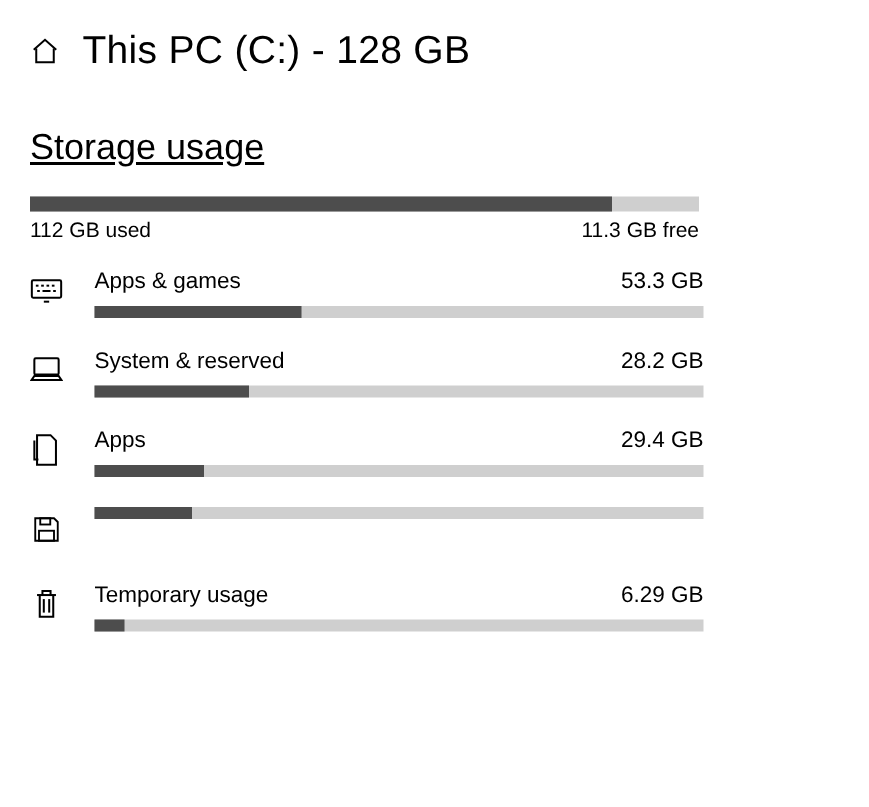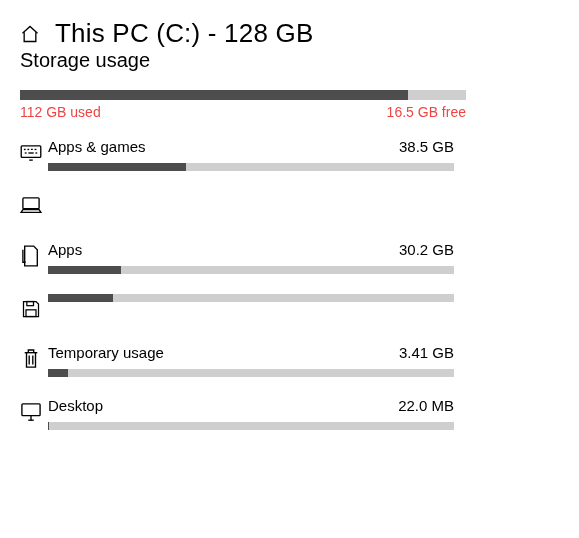--- a/index.html
+++ b/index.html
@@ -23,52 +23,54 @@
   .home-icon svg {
     display: block;
   }
   .page-title {
     font-size: 26px;
     font-weight: 350;
     letter-spacing: 0.2px;
     text-align: right;
   }
   .section-heading {
-    font-size: 20px;
+    margin-top: 36px;
+    font-size: 24px;
     font-weight: 400;
+    text-decoration: underline;
   }
   .overview-bar-wrap {
     margin-top: 18px;
     width: 446px;
   }
   .overview-bar {
     position: relative;
     height: 10px;
     background: #cfcfcf;
   }
   .overview-bar-fill {
     position: absolute;
     top: 0; left: 0; bottom: 0;
     background: #4d4d4d;
   }
   .overview-labels {
     display: flex;
     justify-content: space-between;
     font-size: 14px;
-    color: #ef4444;
+    color: #000000;
     margin-top: 4px;
     width: 446px;
   }
   .categories {
     margin-top: 18px;
   }
   .cat-row {
     display: flex;
     align-items: flex-start;
-    gap: 6px;
+    gap: 21px;
     margin-bottom: 20px;
     cursor: pointer;
   }
   .cat-icon {
     width: 22px;
     height: 30px;
     display: flex;
     align-items: center;
     justify-content: center;
   }
@@ -114,67 +116,76 @@
 
   <div class="section-heading">Storage usage</div>
 
   <div class="overview-bar-wrap">
     <div class="overview-bar">
       <div class="overview-bar-fill" style="width: 87.1%;"></div>
     </div>
   </div>
   <div class="overview-labels">
     <span>112 GB used</span>
-    <span>16.5 GB free</span>
+    <span>11.3 GB free</span>
   </div>
 
   <div class="categories" id="categories">
       <div class="cat-row">
         <div class="cat-icon">
           <svg width="22" height="16" viewBox="0 0 24 18" fill="none" stroke="#000" stroke-width="1.5">
             <rect x="1" y="1" width="22" height="13" rx="1"></rect>
             <line x1="4" y1="5" x2="6" y2="5"></line>
             <line x1="8" y1="5" x2="10" y2="5"></line>
             <line x1="12" y1="5" x2="14" y2="5"></line>
             <line x1="16" y1="5" x2="18" y2="5"></line>
             <line x1="5" y1="9" x2="7" y2="9"></line>
             <line x1="9" y1="9" x2="15" y2="9"></line>
             <line x1="17" y1="9" x2="19" y2="9"></line>
             <line x1="10" y1="17" x2="14" y2="17"></line>
           </svg>
         </div>
         <div class="cat-body">
           <div class="cat-labels">
             <span>Apps &amp; games</span>
-            <span>38.5 GB</span>
+            <span>53.3 GB</span>
           </div>
           <div class="cat-bar">
             <div class="cat-bar-fill" style="width: 34%;"></div>
           </div>
         </div>
       </div>
       <div class="cat-row">
         <div class="cat-icon">
           <svg width="22" height="18" viewBox="0 0 24 20" fill="none" stroke="#000" stroke-width="1.5">
             <rect x="3" y="1" width="18" height="12" rx="1"></rect>
             <path d="M1 17 H23 L21 14 H3 Z"></path>
           </svg>
         </div>
+        <div class="cat-body">
+          <div class="cat-labels">
+            <span>System &amp; reserved</span>
+            <span>28.2 GB</span>
+          </div>
+          <div class="cat-bar">
+            <div class="cat-bar-fill" style="width: 25.3%;"></div>
+          </div>
+        </div>
       </div>
       <div class="cat-row">
         <div class="cat-icon">
           <svg width="18" height="22" viewBox="0 0 20 24" fill="none" stroke="#000" stroke-width="1.5">
             <path d="M3 1 H13 L17 5 V23 H3 Z"></path>
             <path d="M4 19 H1 V5"></path>
           </svg>
         </div>
         <div class="cat-body">
           <div class="cat-labels">
             <span>Apps</span>
-            <span>30.2 GB</span>
+            <span>29.4 GB</span>
           </div>
           <div class="cat-bar">
             <div class="cat-bar-fill" style="width: 18%;"></div>
           </div>
         </div>
       </div>
       <div class="cat-row">
         <div class="cat-icon">
           <svg width="20" height="20" viewBox="0 0 24 24" fill="none" stroke="#000" stroke-width="1.5">
             <path d="M3 3 H18 L21 6 V21 H3 Z"></path>
@@ -194,40 +205,22 @@
             <path d="M3 5 H17"></path>
             <path d="M5 5 V21 H15 V5"></path>
             <path d="M8 8 V18"></path>
             <path d="M12 8 V18"></path>
             <path d="M7 5 V2 H13 V5"></path>
           </svg>
         </div>
         <div class="cat-body">
           <div class="cat-labels">
             <span>Temporary usage</span>
-            <span>3.41 GB</span>
+            <span>6.29 GB</span>
           </div>
           <div class="cat-bar">
             <div class="cat-bar-fill" style="width: 5%;"></div>
           </div>
         </div>
       </div>
-      <div class="cat-row">
-        <div class="cat-icon">
-          <svg width="22" height="20" viewBox="0 0 24 22" fill="none" stroke="#000" stroke-width="1.5">
-            <rect x="2" y="2" width="20" height="13" rx="1"></rect>
-            <line x1="9" y1="20" x2="15" y2="20"></line>
-            <line x1="12" y1="15" x2="12" y2="20"></line>
-          </svg>
-        </div>
-        <div class="cat-body">
-          <div class="cat-labels">
-            <span>Desktop</span>
-            <span>22.0 MB</span>
-          </div>
-          <div class="cat-bar">
-            <div class="cat-bar-fill" style="width: 0.15%;"></div>
-          </div>
-        </div>
-      </div>
     </div>
 
 </div>
 
 </body></html>

